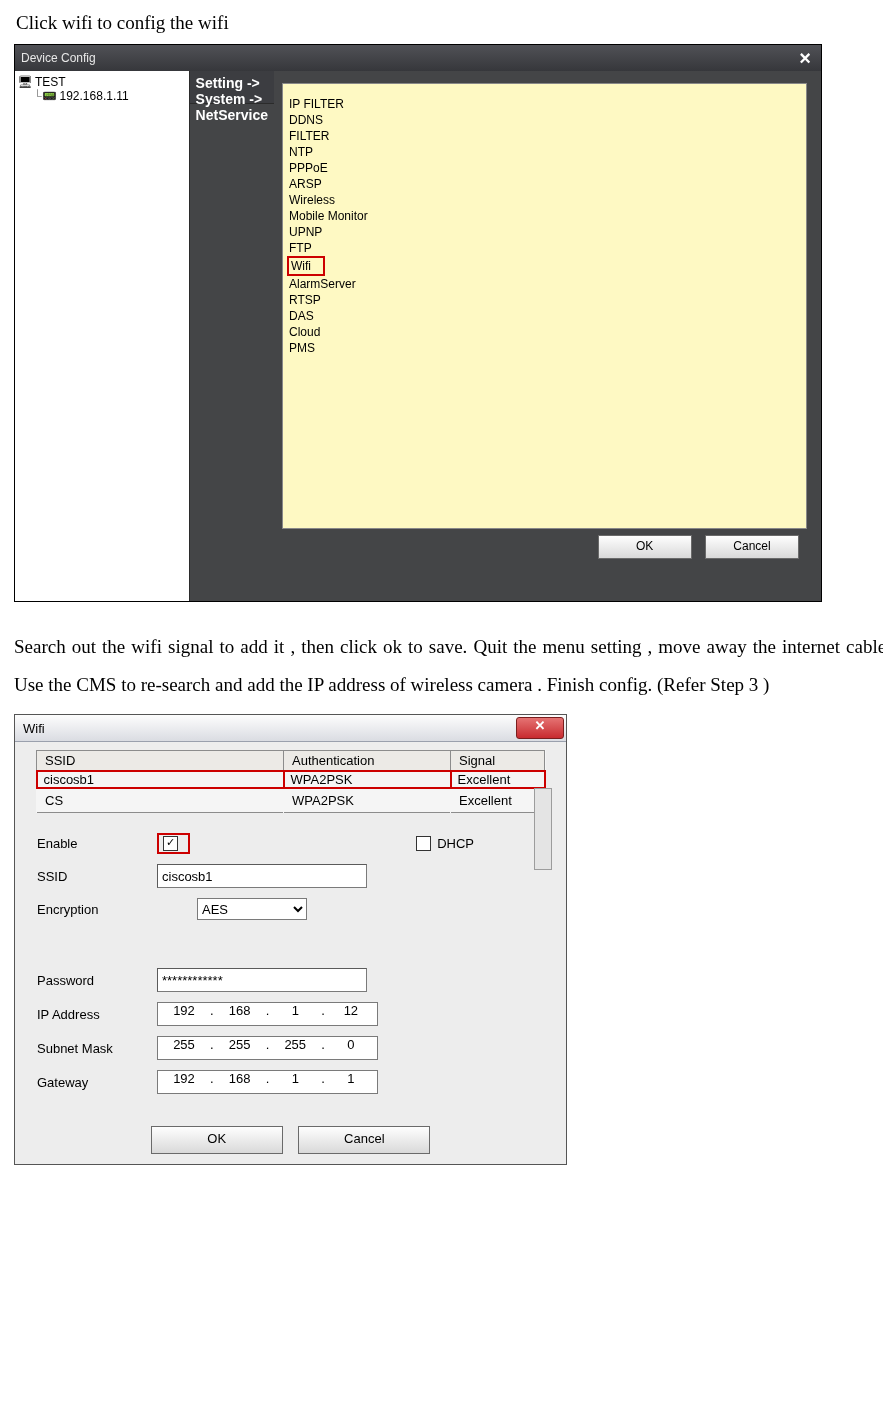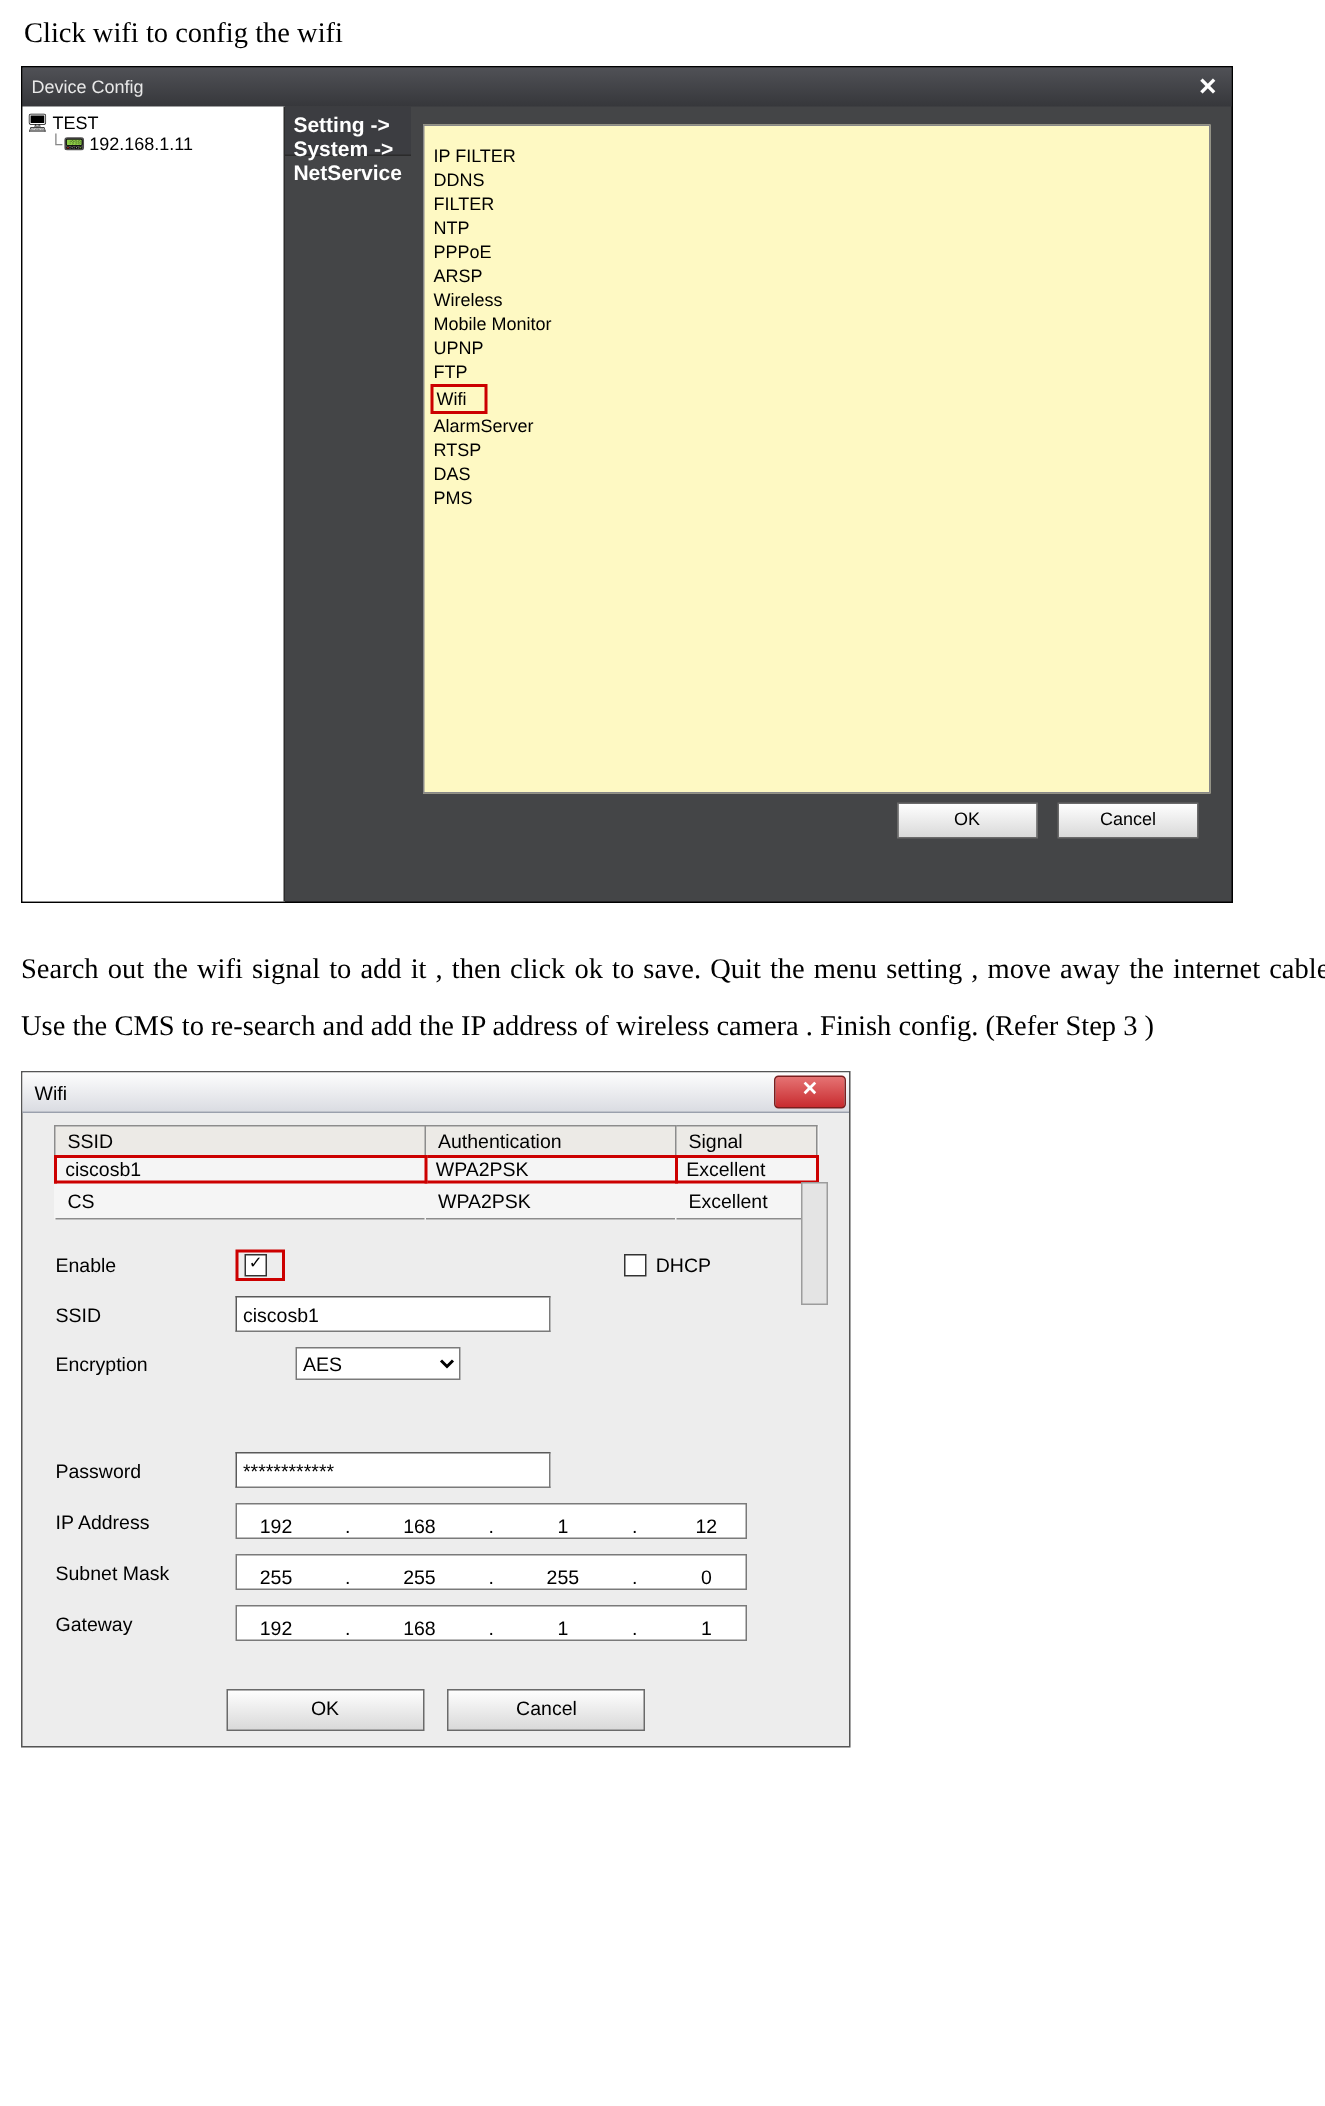--- a/index.html
+++ b/index.html
@@ -129,21 +129,21 @@
   .fig2 .row{display:flex;align-items:center;margin:10px 0;}
   .fig2 .row label{width:120px;}
   .fig2 input[type=text]{
     border:1px solid #7a7a7a;border-top-color:#5a5a5a;border-left-color:#5a5a5a;
     background:#fff;height:20px;padding:1px 4px;font-family:inherit;font-size:13px;
   }
   .fig2 .cb-wrap{border:2px solid #c00;padding:1px 8px 1px 4px;display:inline-flex;align-items:center;}
   .fig2 .cb{width:13px;height:13px;border:1px solid #333;background:#fff;display:inline-block;margin-right:2px;}
   .fig2 .cb.checked::after{content:"✓";font-size:11px;line-height:11px;display:block;text-align:center;}
   .fig2 select{border:1px solid #7a7a7a;background:#fff;height:22px;font-family:inherit;font-size:13px;}
-  .ipbox{display:inline-flex;border:1px solid #7a7a7a;background:#fff;height:22px;align-items:flex-end;gap:20px;}
+  .ipbox{display:inline-flex;border:1px solid #7a7a7a;background:#fff;height:22px;align-items:flex-start;}
   .ipbox span{display:inline-block;width:52px;text-align:center;}
   .fig2 .btnrow{text-align:center;padding:6px 0 10px;}
   .fig2 .btnrow .btn3d{min-width:130px;height:26px;line-height:24px;font-size:13px;margin:0 6px;}
 </style>
 </head>
 <body>
 
 <p style="margin:4px 0 2px 2px;">Click wifi to config the wifi</p>
 
 <div class="fig1">
@@ -159,21 +159,21 @@
       </div>
       <div class="tree-line" style="padding-left:16px;">
         <span style="color:#888;">└</span>
         <span class="tree-ico">📟</span>
         <span>192.168.1.11</span>
       </div>
     </div>
     <div class="fig1-right">
       <div class="fig1-crumb">Setting -&gt; System -&gt; NetService</div>
       <div class="fig1-content">
-        <div class="fig1-list" id="svc-list"><div>IP FILTER</div><div>DDNS</div><div>FILTER</div><div>NTP</div><div>PPPoE</div><div>ARSP</div><div>Wireless</div><div>Mobile Monitor</div><div>UPNP</div><div>FTP</div><div class="sel">Wifi</div><div>AlarmServer</div><div>RTSP</div><div>DAS</div><div>PMS</div></div>
+        <div class="fig1-list" id="svc-list"><div>IP FILTER</div><div>DDNS</div><div>FILTER</div><div>NTP</div><div>PPPoE</div><div>ARSP</div><div>Wireless</div><div>Mobile Monitor</div><div>UPNP</div><div>FTP</div><div class="sel">Wifi</div><div>AlarmServer</div><div>RTSP</div><div>DAS</div><div>Cloud</div><div>PMS</div></div>
         <div class="fig1-buttons">
           <span class="btn3d">OK</span>
           <span class="btn3d">Cancel</span>
         </div>
       </div>
     </div>
   </div>
 </div>
 
 <p style="text-align:justify;margin:26px 0 10px 0;">Search out the wifi signal to add it , then click ok to save. Quit the menu setting , move away the internet cable . Use the CMS to re-search and add the IP address of wireless camera . Finish config. (Refer Step 3 )</p>

